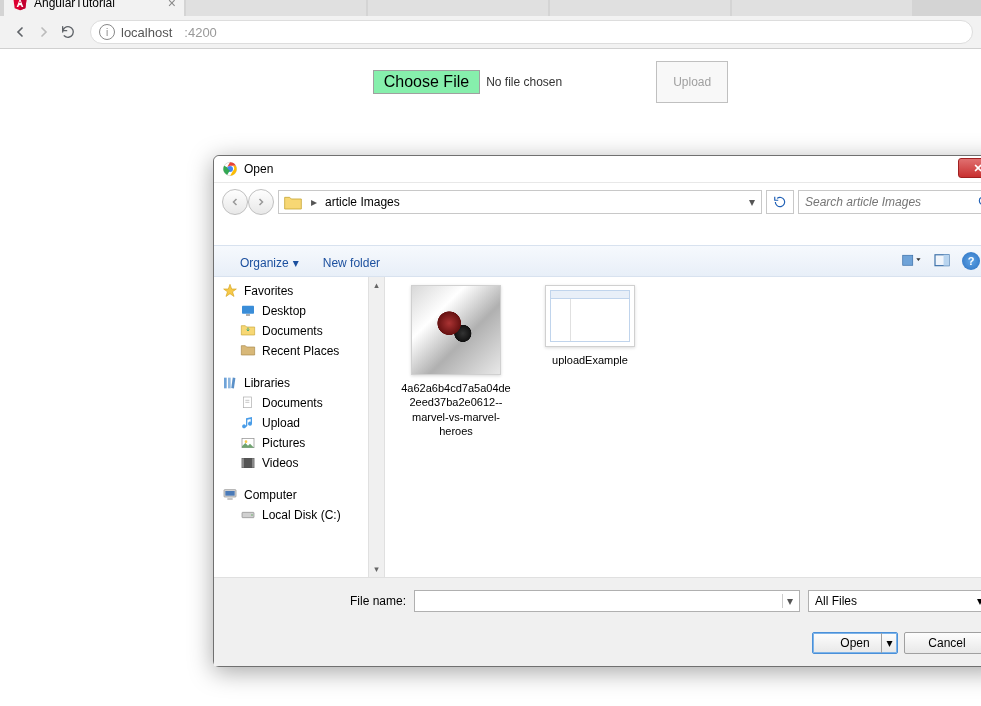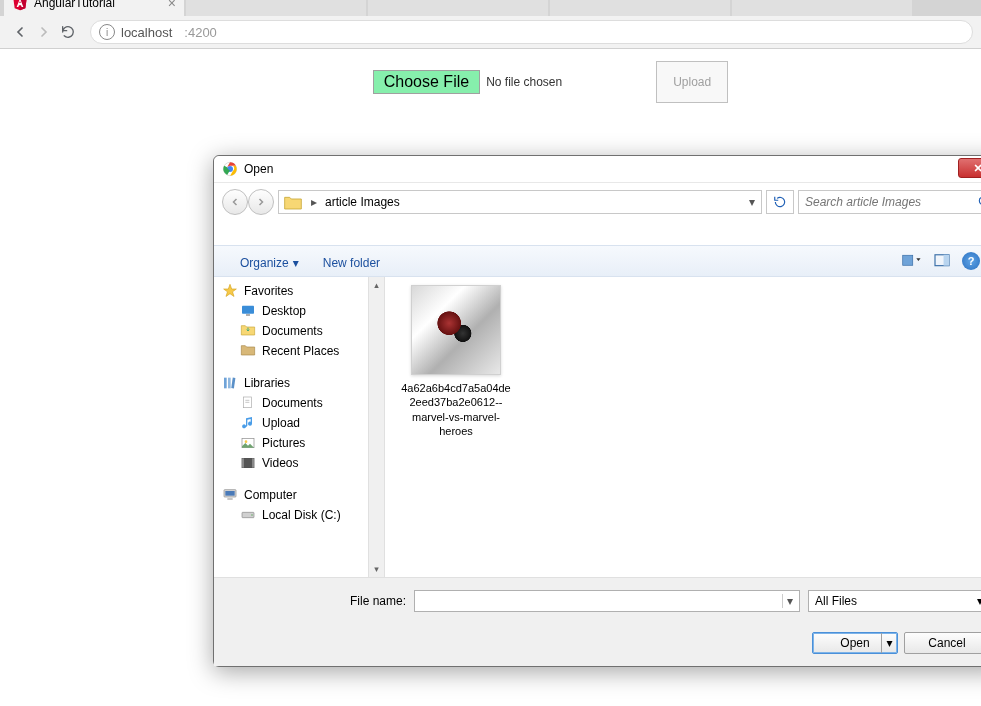--- a/index.html
+++ b/index.html
@@ -332,20 +332,31 @@
     <div class="scrolltrack">
       <div class="scroll-arrow">▴</div>
       <div style="flex:1"></div>
       <div class="scroll-arrow" style="position:absolute;bottom:0;width:100%">▾</div>
     </div>
     <div class="filearea">
       <div class="file-item">
         <div class="thumb thumb1"></div>
         <div class="file-label">4a62a6b4cd7a5a04de2eed37ba2e0612--marvel-vs-marvel-heroes</div>
       </div>
+      <div class="file-item">
+        <div class="thumb thumb2">
+          <div class="thumb2-inner">
+              <div class="thumb2-bar"></div>
+              <div class="thumb2-body">
+                <div class="thumb2-side"></div>
+              </div>
+            </div>
+        </div>
+        <div class="file-label">uploadExample</div>
+      </div>
     </div>
   </div>
 
   <div class="footer">
     <div class="footer-row1">
       <span class="fn-label">File name:</span>
       <div class="fn-input">
         <input value="" style="">
         <span class="fn-drop">▾</span>
       </div>

